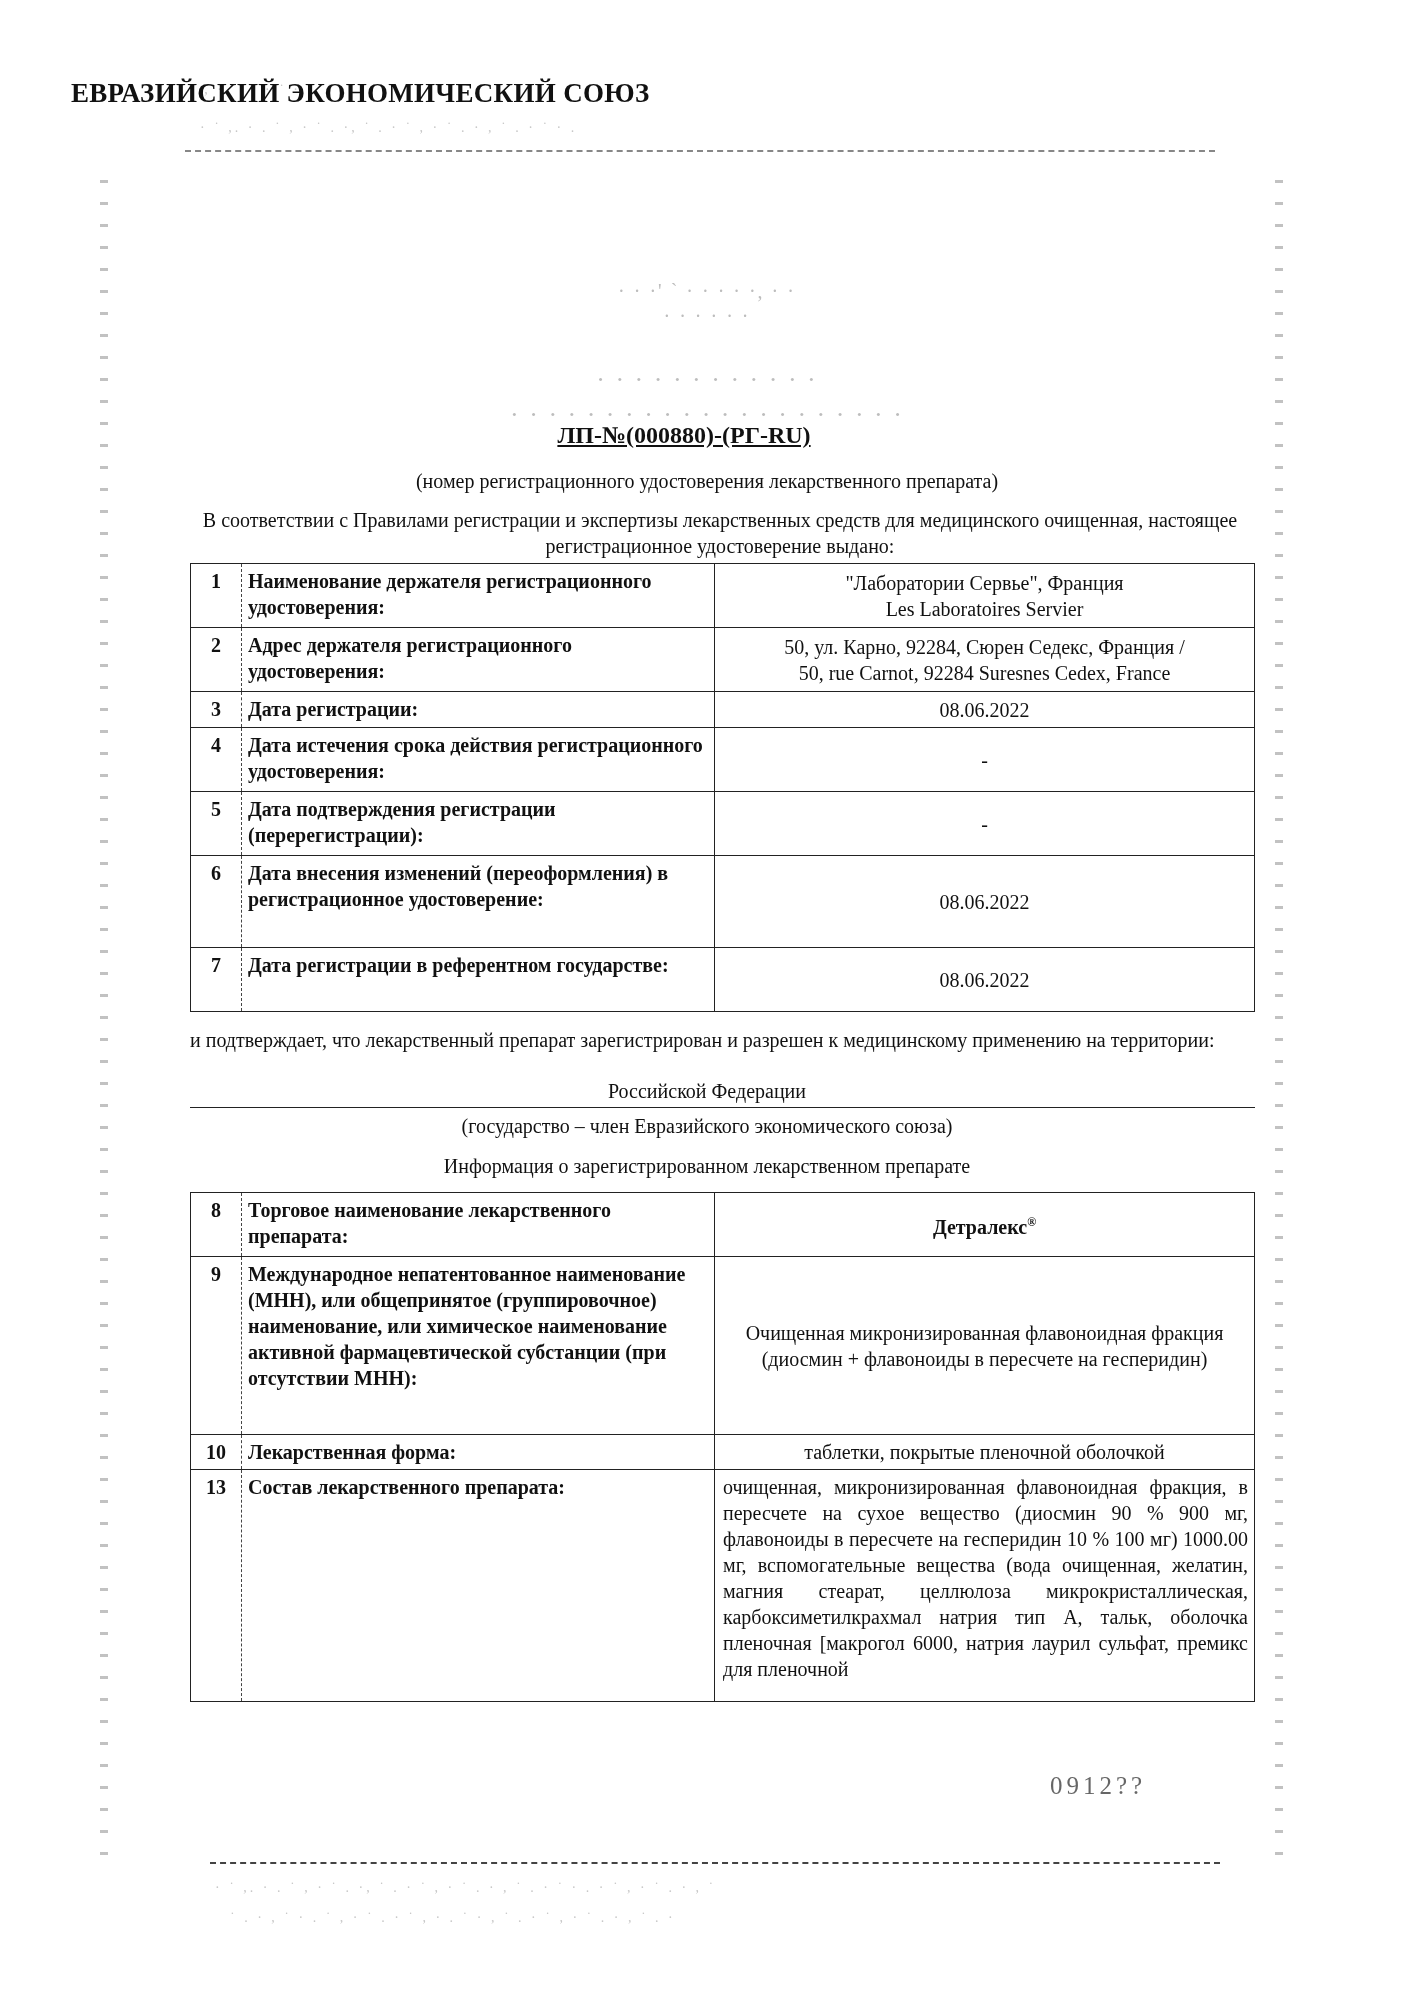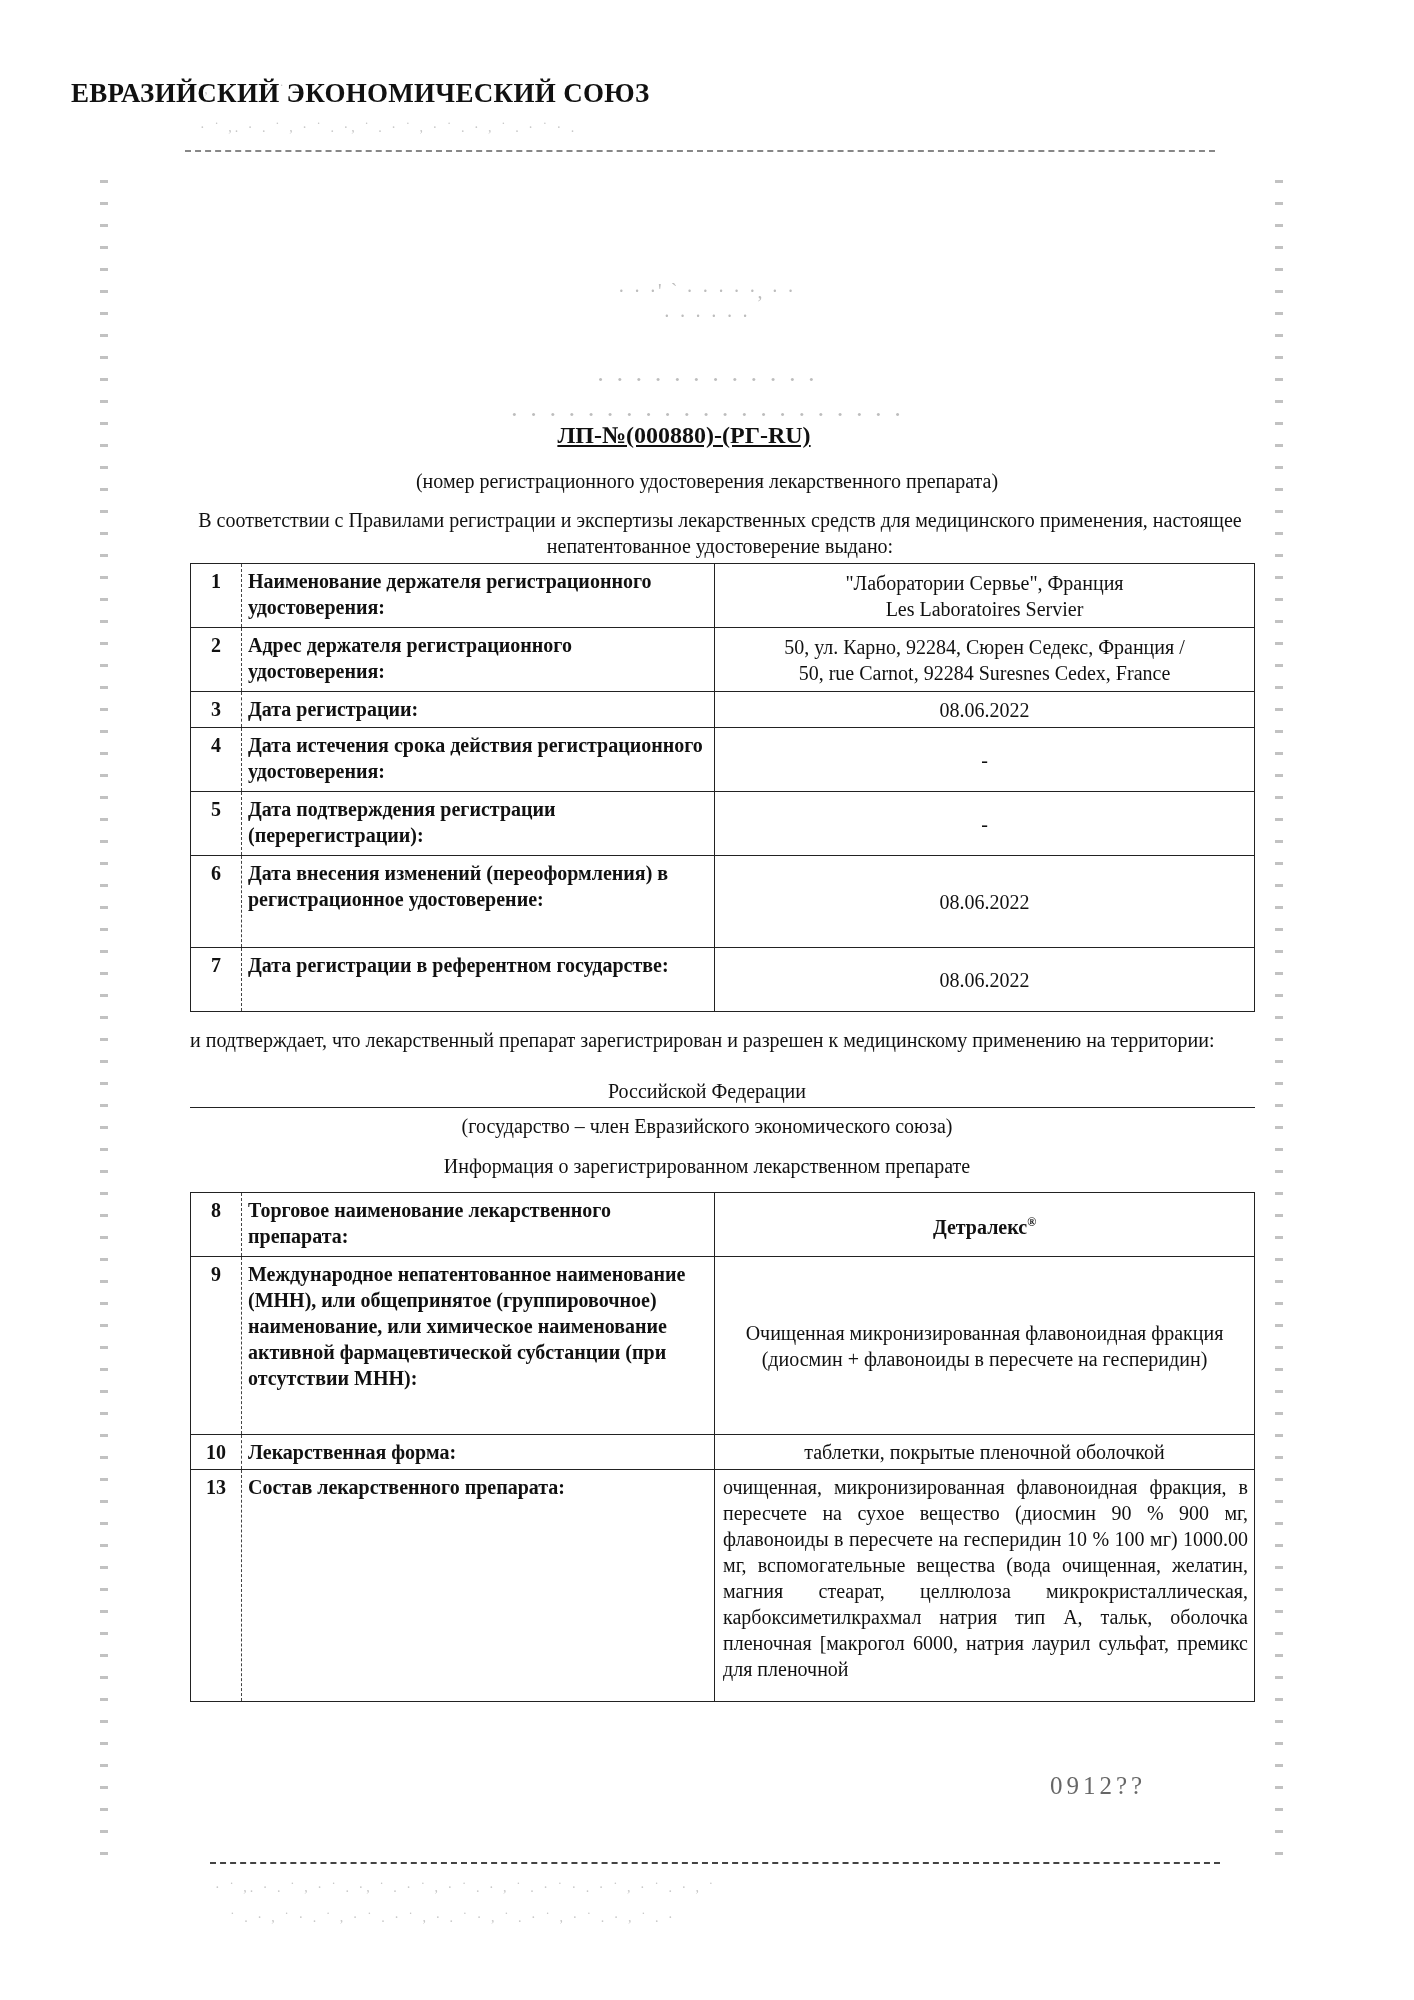--- a/index.html
+++ b/index.html
@@ -49,21 +49,21 @@
 <div class="header-title">ЕВРАЗИЙСКИЙ ЭКОНОМИЧЕСКИЙ СОЮЗ</div>
 <div class="header-rule"></div>
 
 <div class="faded" style="top:280px;font-size:20px">· · ·' ` · · · · ·, · ·</div>
 <div class="faded" style="top:305px;font-size:20px">· · · · · ·</div>
 <div class="faded" style="top:365px;font-size:26px">· · · · · · · · · · · ·</div>
 <div class="faded" style="top:400px;font-size:26px">· · · · · · · · · · · · · · · · · · · · ·</div>
 
 <div class="reg-number">ЛП-№(000880)-(РГ-RU)</div>
 <div class="caption" style="top:470px">(номер регистрационного удостоверения лекарственного препарата)</div>
-<div class="para center" style="top:507px">В соответствии с Правилами регистрации и экспертизы лекарственных средств для медицинского применения, настоящее непатентованное удостоверение выдано:</div>
+<div class="para center" style="top:507px">В соответствии с Правилами регистрации и экспертизы лекарственных средств для медицинского очищенная, настоящее регистрационное удостоверение выдано:</div>
 
 <table class="reg" style="top:563px">
   <tbody>
       <tr style="height:64px">
     <td class="num">1</td>
     <td class="label">Наименование держателя регистрационного удостоверения:</td>
     <td class="value">
       <div>"Лаборатории Сервье", Франция</div>
       <div>Les Laboratoires Servier</div>
     </td>

